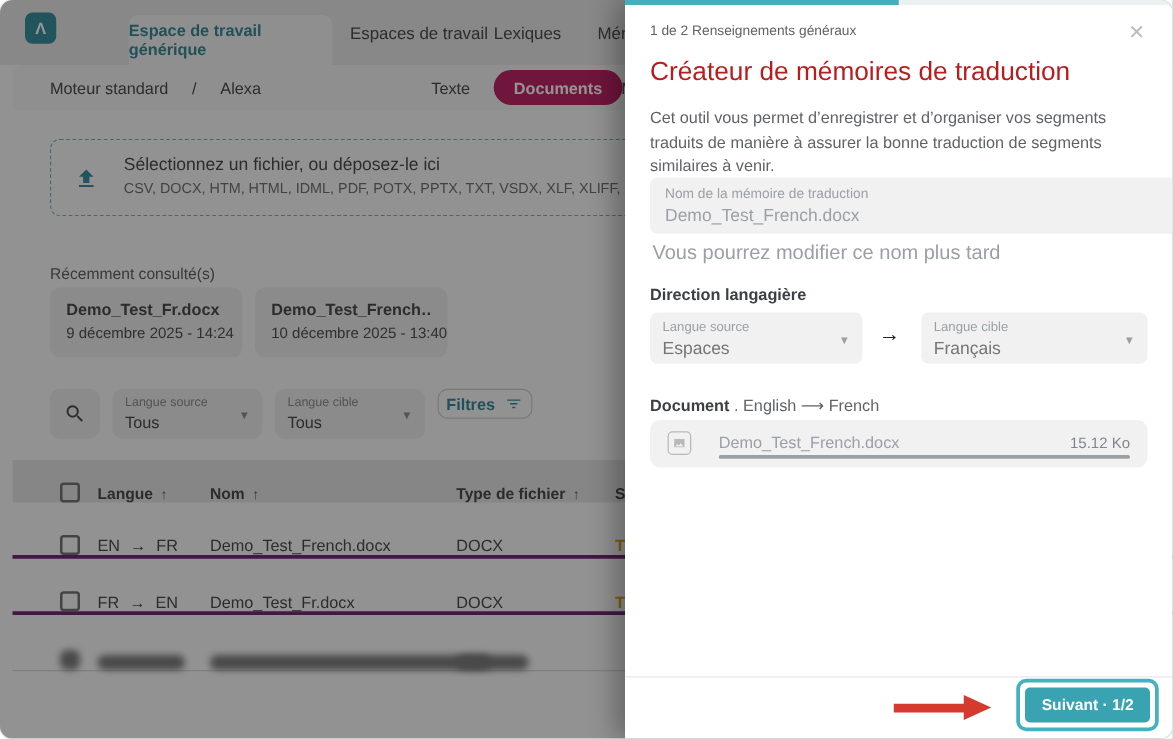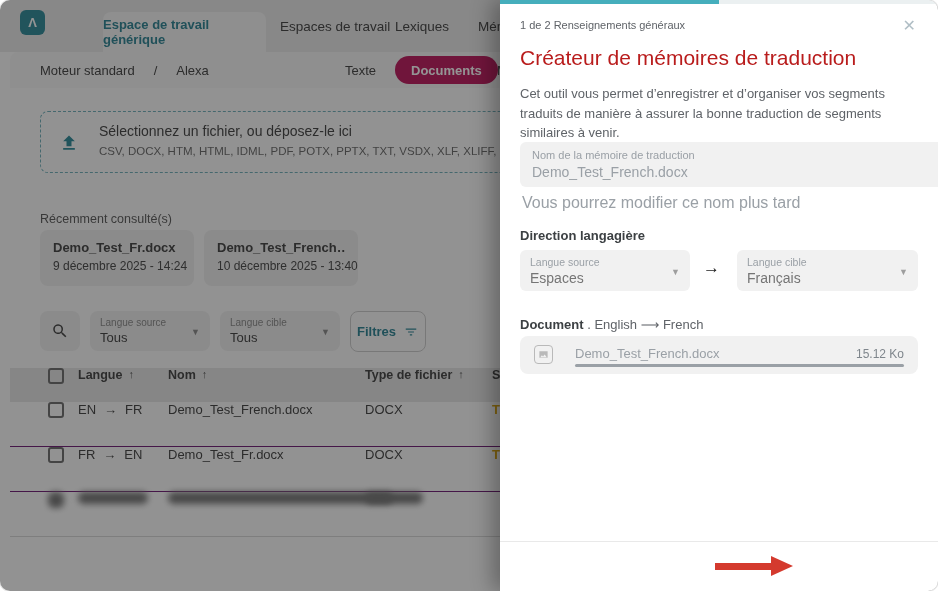--- a/index.html
+++ b/index.html
@@ -48,28 +48,28 @@
   .card-date { font-size:12px; color:#474747; margin-top:4px; white-space:nowrap; }
 
   .search-btn { position:absolute; left:30px; top:223px; width:40px; height:40px; background:#eeeeee;
                 border-radius:8px; display:flex; align-items:center; justify-content:center; }
   .dd { position:absolute; top:223px; width:120px; height:40px; background:#eeeeee; border-radius:8px;
         padding:6px 10px; }
   .dd.d1 { left:80px; } .dd.d2 { left:210px; }
   .dd-label { font-size:10px; color:#8a8a8a; }
   .dd-value { font-size:13px; color:#424242; margin-top:2px; }
   .dd-caret { position:absolute; right:10px; top:16px; font-size:9px; color:#8a8a8a; }
-  .filtres-btn { position:absolute; left:340px; top:223px; width:76px; height:41px;
+  .filtres-btn { position:absolute; left:340px; top:223px; width:76px; height:24px;
                  border:1px solid #cdcdcd; border-radius:8px; display:flex; align-items:center;
                  justify-content:center; gap:7px; color:#2D8494; font-size:13px; font-weight:600; }
 
   .thead { position:absolute; left:0; right:0; top:280px; height:34px; background:#e6e6e6; }
-  .trow { position:absolute; left:0; right:0; height:45px; border-bottom:1px solid #701a75; }
+  .trow { position:absolute; left:0; right:0; height:45px; border-bottom:3px solid #701a75; }
   .trow.r1 { top:314px; } .trow.r2 { top:359px; } .trow.r3 { top:404px; border-bottom:1px solid #d8d8d8; }
-  .cell { position:absolute; top:0; height:100%; display:flex; align-items:flex-start; font-size:13px; color:#424242; }
+  .cell { position:absolute; top:0; height:100%; display:flex; align-items:flex-end; font-size:13px; color:#424242; }
   .c-cb { left:38px; } .c-lang { left:68px; } .c-nom { left:158px; } .c-type { left:355px; } .c-stat { left:482px; }
   .thead .cell { font-size:12.5px; font-weight:700; gap:6px; }
   .sort { font-size:11px; color:#555; font-weight:400; }
   .checkbox { width:16px; height:16px; border:2px solid #6e6e6e; border-radius:3px; background:transparent; }
   .lang-pair { display:flex; gap:8px; align-items:center; }
   .stat-frag { color:#D9A40E; font-weight:600; }
   .blob { background:#777; filter:blur(3px); border-radius:6px; }
   .blob.cb { width:16px; height:16px; }
   .blob.b-lang { width:70px; height:12px; } .blob.b-nom { width:255px; height:12px; } .blob.b-type { width:28px; height:12px; }
 
@@ -307,15 +307,18 @@
       <div class="file-size">15.12 Ko</div>
       <div class="file-bar"></div>
     </div>
 
     <div class="m-divider"></div>
 
     <div class="anno-arrow">
       <div class="anno-shaft"></div>
         <div class="anno-head"></div>
     </div>
+    <div class="next-ring">
+      <button class="next-btn">Suivant · 1/2</button>
+    </div>
   </div>
 
 </div>
 
 </body></html>

